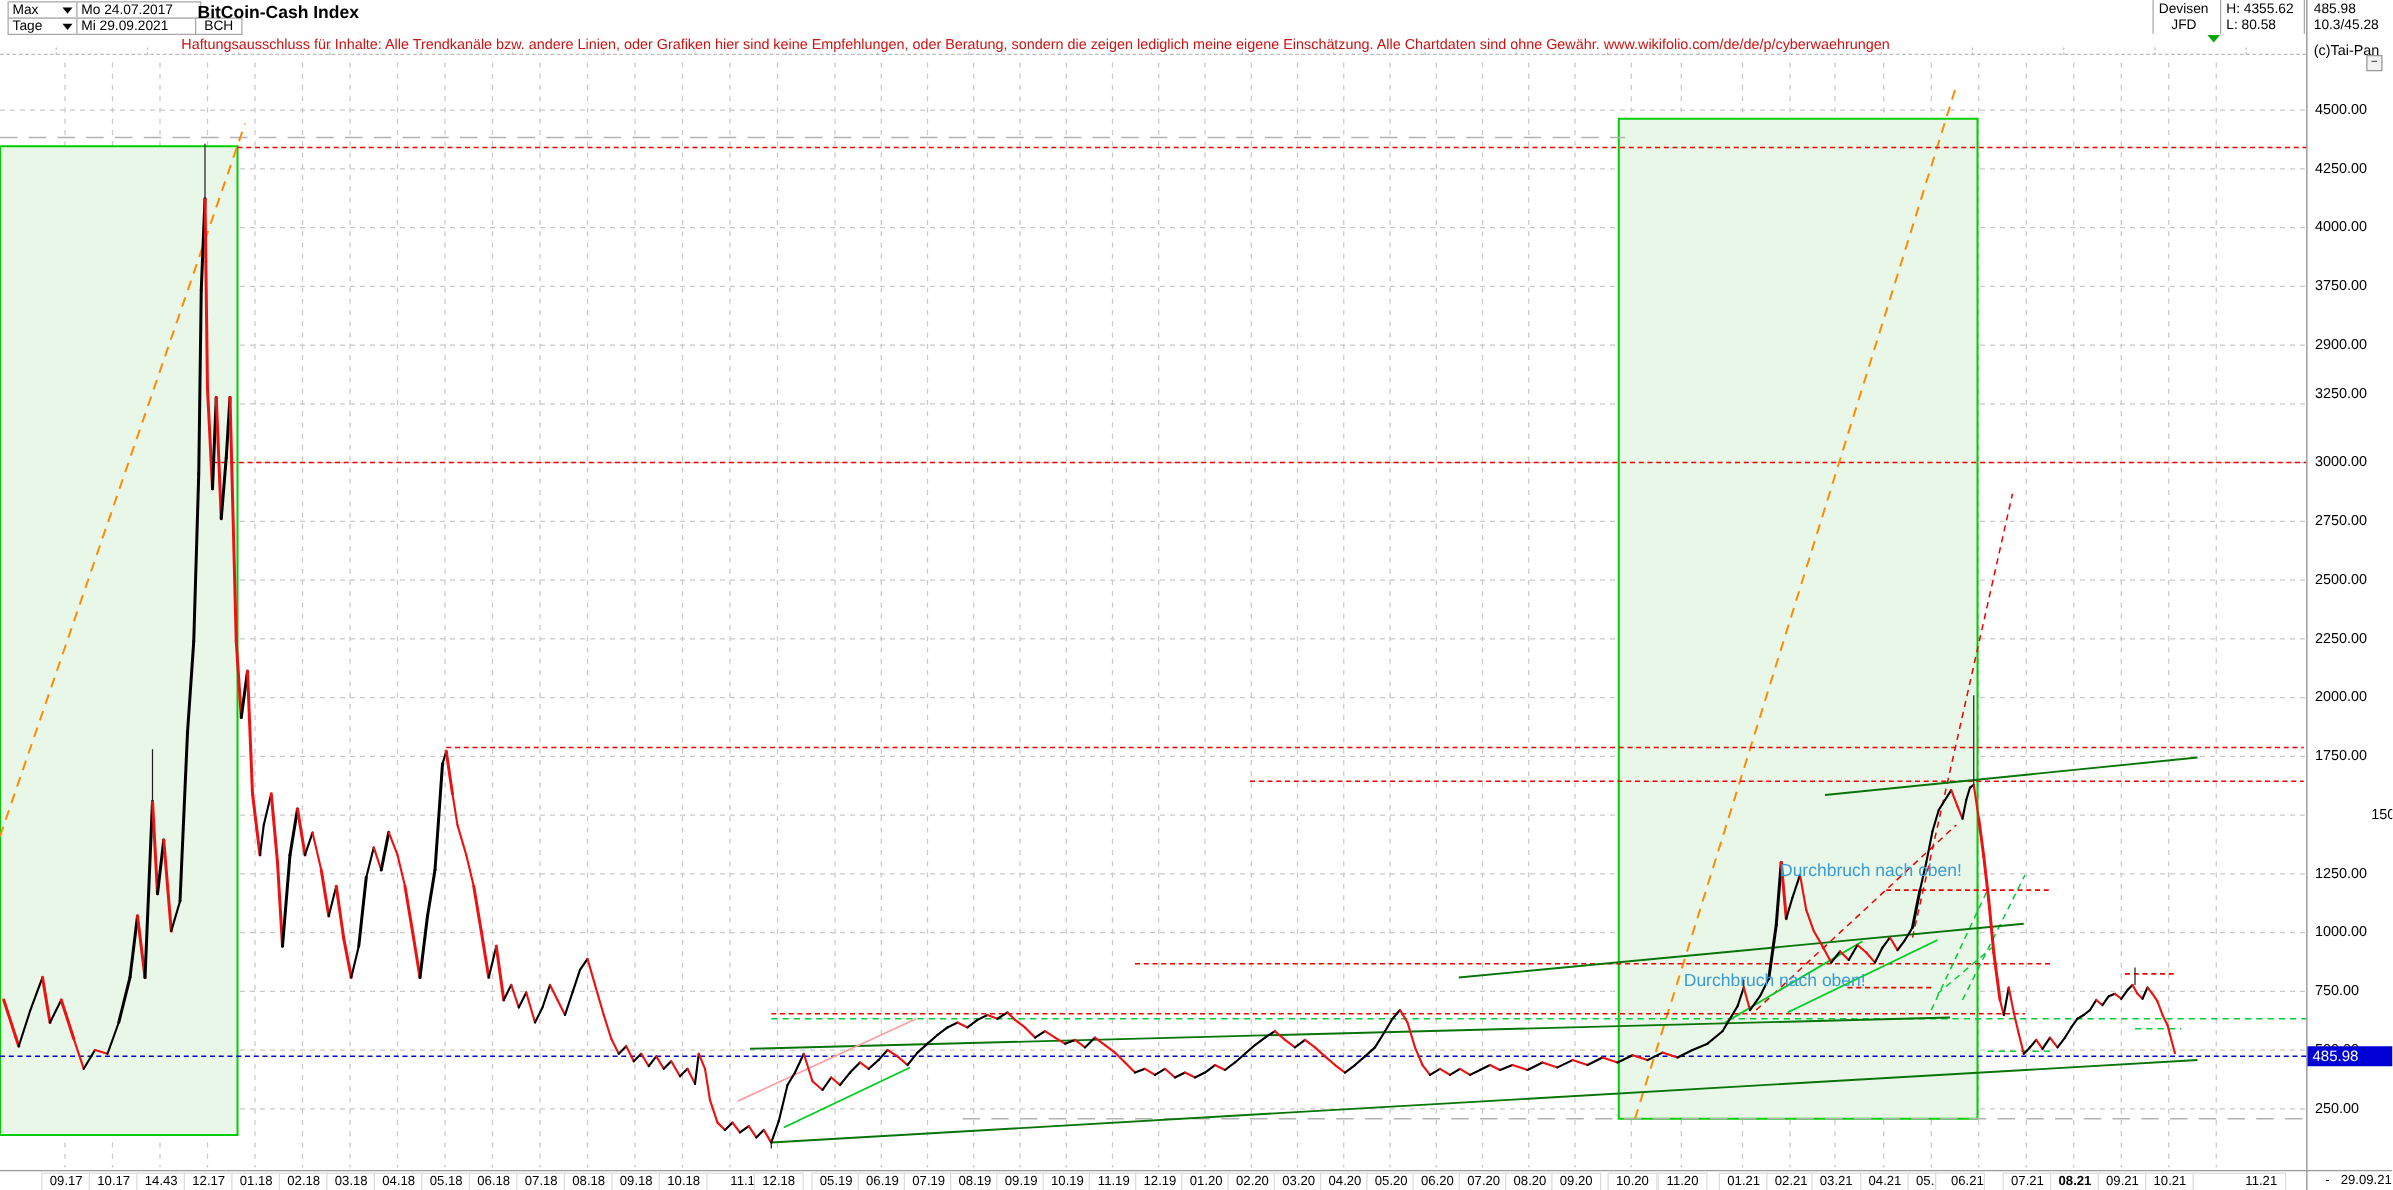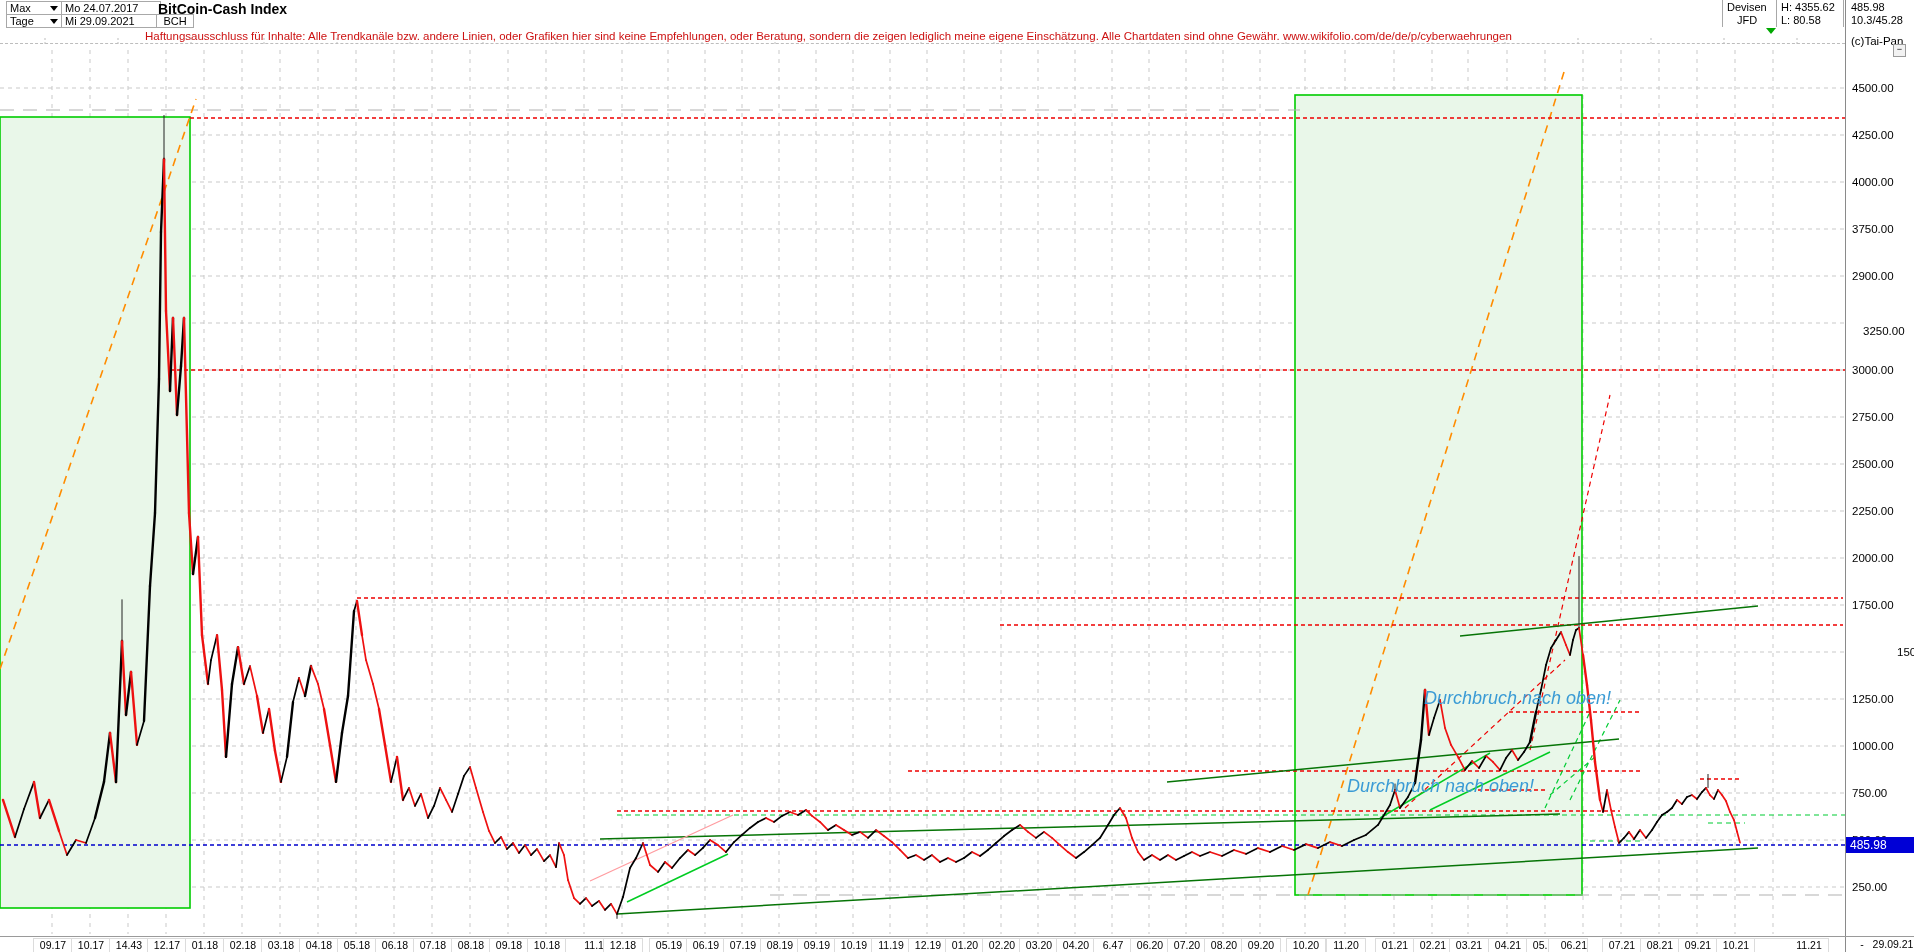--- a/index.html
+++ b/index.html
@@ -8,21 +8,21 @@
   svg{position:absolute;left:0;top:0;}
   .hdr-cell{position:absolute;font-size:11px;line-height:12px;background:#fff;
             border:1px solid #a8a8a8;padding:0 3px;display:flex;align-items:center;white-space:nowrap;}
   .hdr-plain{position:absolute;font-size:11px;line-height:12px;white-space:nowrap;}
   .title{position:absolute;left:158px;top:1px;font-size:14px;font-weight:bold;white-space:nowrap;}
   .disclaimer{position:absolute;left:145px;top:30px;font-size:11.5px;color:#cc1111;white-space:nowrap;z-index:5;}
   .ruler{position:absolute;left:0;top:43px;width:1845px;border-top:1px dashed #bdbdbd;z-index:1;}
   .x-label{position:absolute;top:938px;height:13px;font-size:10.5px;line-height:13px;text-align:center;
            width:38px;background:#fff;border:1px solid #dcdcdc;}
   .y-label{position:absolute;left:1852px;font-size:11.5px;line-height:12px;}
-  .annot{position:absolute;font-size:18px;color:#3a9bd5;white-space:nowrap;z-index:4;font-style:italic;}
+  .annot{position:absolute;font-size:14px;color:#3a9bd5;white-space:nowrap;z-index:4;}
   .price-tag{position:absolute;left:1846px;width:68px;height:16px;background:#0000d6;color:#fff;
              font-size:12px;line-height:16px;padding-left:4px;z-index:6;}
   .copyright{position:absolute;left:1851px;top:35px;font-size:11.5px;background:#fff;z-index:6;}
   .collapse-box{position:absolute;left:1893px;top:44px;width:11px;height:11px;border:1px solid #9a9a9a;
                 background:#f2f2f2;font-size:9px;line-height:9px;text-align:center;z-index:7;}
   .vsep{position:absolute;top:0;height:27px;width:1px;background:#a8a8a8;}
   .tri-down{position:absolute;width:0;height:0;border-left:5px solid transparent;
             border-right:5px solid transparent;border-top:6px solid #00a800;}
   .dd-arrow{display:inline-block;margin-left:4px;width:0;height:0;border-left:4px solid transparent;
             border-right:4px solid transparent;border-top:5px solid #000;}
@@ -485,21 +485,21 @@
   <div class="annot" id="annot-1" style="left: 1347px; top: 776px;">Durchbruch nach oben!</div>
 
   <div class="price-tag" style="top:837px;">485.98</div>
 
   <div id="y-labels">
       <div class="y-label" style="top: 82px;">4500.00</div>
       <div class="y-label" style="top: 129px;">4250.00</div>
       <div class="y-label" style="top: 176px;">4000.00</div>
       <div class="y-label" style="top: 223px;">3750.00</div>
       <div class="y-label" style="top: 270px;">2900.00</div>
-      <div class="y-label" style="top: 325px; margin-left: 11px;">3250.00</div>
+      <div class="y-label" style="top: 309px;">3250.00</div>
       <div class="y-label" style="top: 364px;">3000.00</div>
       <div class="y-label" style="top: 411px;">2750.00</div>
       <div class="y-label" style="top: 458px;">2500.00</div>
       <div class="y-label" style="top: 505px;">2250.00</div>
       <div class="y-label" style="top: 552px;">2000.00</div>
       <div class="y-label" style="top: 599px;">1750.00</div>
       <div class="y-label" style="top: 646px; margin-left: 45px;">1500.00</div>
       <div class="y-label" style="top: 693px;">1250.00</div>
       <div class="y-label" style="top: 740px;">1000.00</div>
       <div class="y-label" style="top: 787px;">750.00</div>
@@ -528,35 +528,35 @@
       <div class="x-label" style="left: 723px;">07.19</div>
       <div class="x-label" style="left: 760px;">08.19</div>
       <div class="x-label" style="left: 797px;">09.19</div>
       <div class="x-label" style="left: 834px;">10.19</div>
       <div class="x-label" style="left: 871px;">11.19</div>
       <div class="x-label" style="left: 908px;">12.19</div>
       <div class="x-label" style="left: 945px;">01.20</div>
       <div class="x-label" style="left: 982px;">02.20</div>
       <div class="x-label" style="left: 1019px;">03.20</div>
       <div class="x-label" style="left: 1056px;">04.20</div>
-      <div class="x-label" style="left: 1093px;">6.47</div>
+      <div class="x-label" style="left: 1093px;">05.20</div>
       <div class="x-label" style="left: 1130px;">06.20</div>
       <div class="x-label" style="left: 1167px;">07.20</div>
       <div class="x-label" style="left: 1204px;">08.20</div>
       <div class="x-label" style="left: 1241px;">09.20</div>
       <div class="x-label" style="left: 1286px;">10.20</div>
       <div class="x-label" style="left: 1326px;">11.20</div>
       <div class="x-label" style="left: 1375px;">01.21</div>
       <div class="x-label" style="left: 1413px;">02.21</div>
       <div class="x-label" style="left: 1449px;">03.21</div>
       <div class="x-label" style="left: 1488px;">04.21</div>
       <div class="x-label" style="left: 1526px;">05.21</div>
       <div class="x-label" style="left: 1548px; text-align: right;">06.21</div>
       <div class="x-label" style="left: 1602px;">07.21</div>
-      <div class="x-label" style="left: 1640px;">08.21</div>
+      <div class="x-label" style="left: 1640px; font-weight: bold;">08.21</div>
       <div class="x-label" style="left: 1678px;">09.21</div>
       <div class="x-label" style="left: 1716px;">10.21</div>
       <div class="x-label" style="left: 1754px; padding-left: 35px;">11.21</div>
       <div class="x-label" style="left: 1853px; width: 18px; border: none;">-</div>
       <div class="x-label" style="left: 1872px; width: 42px; border: none;">29.09.21</div>
     </div>
 
 </div>
 
 </body></html>

